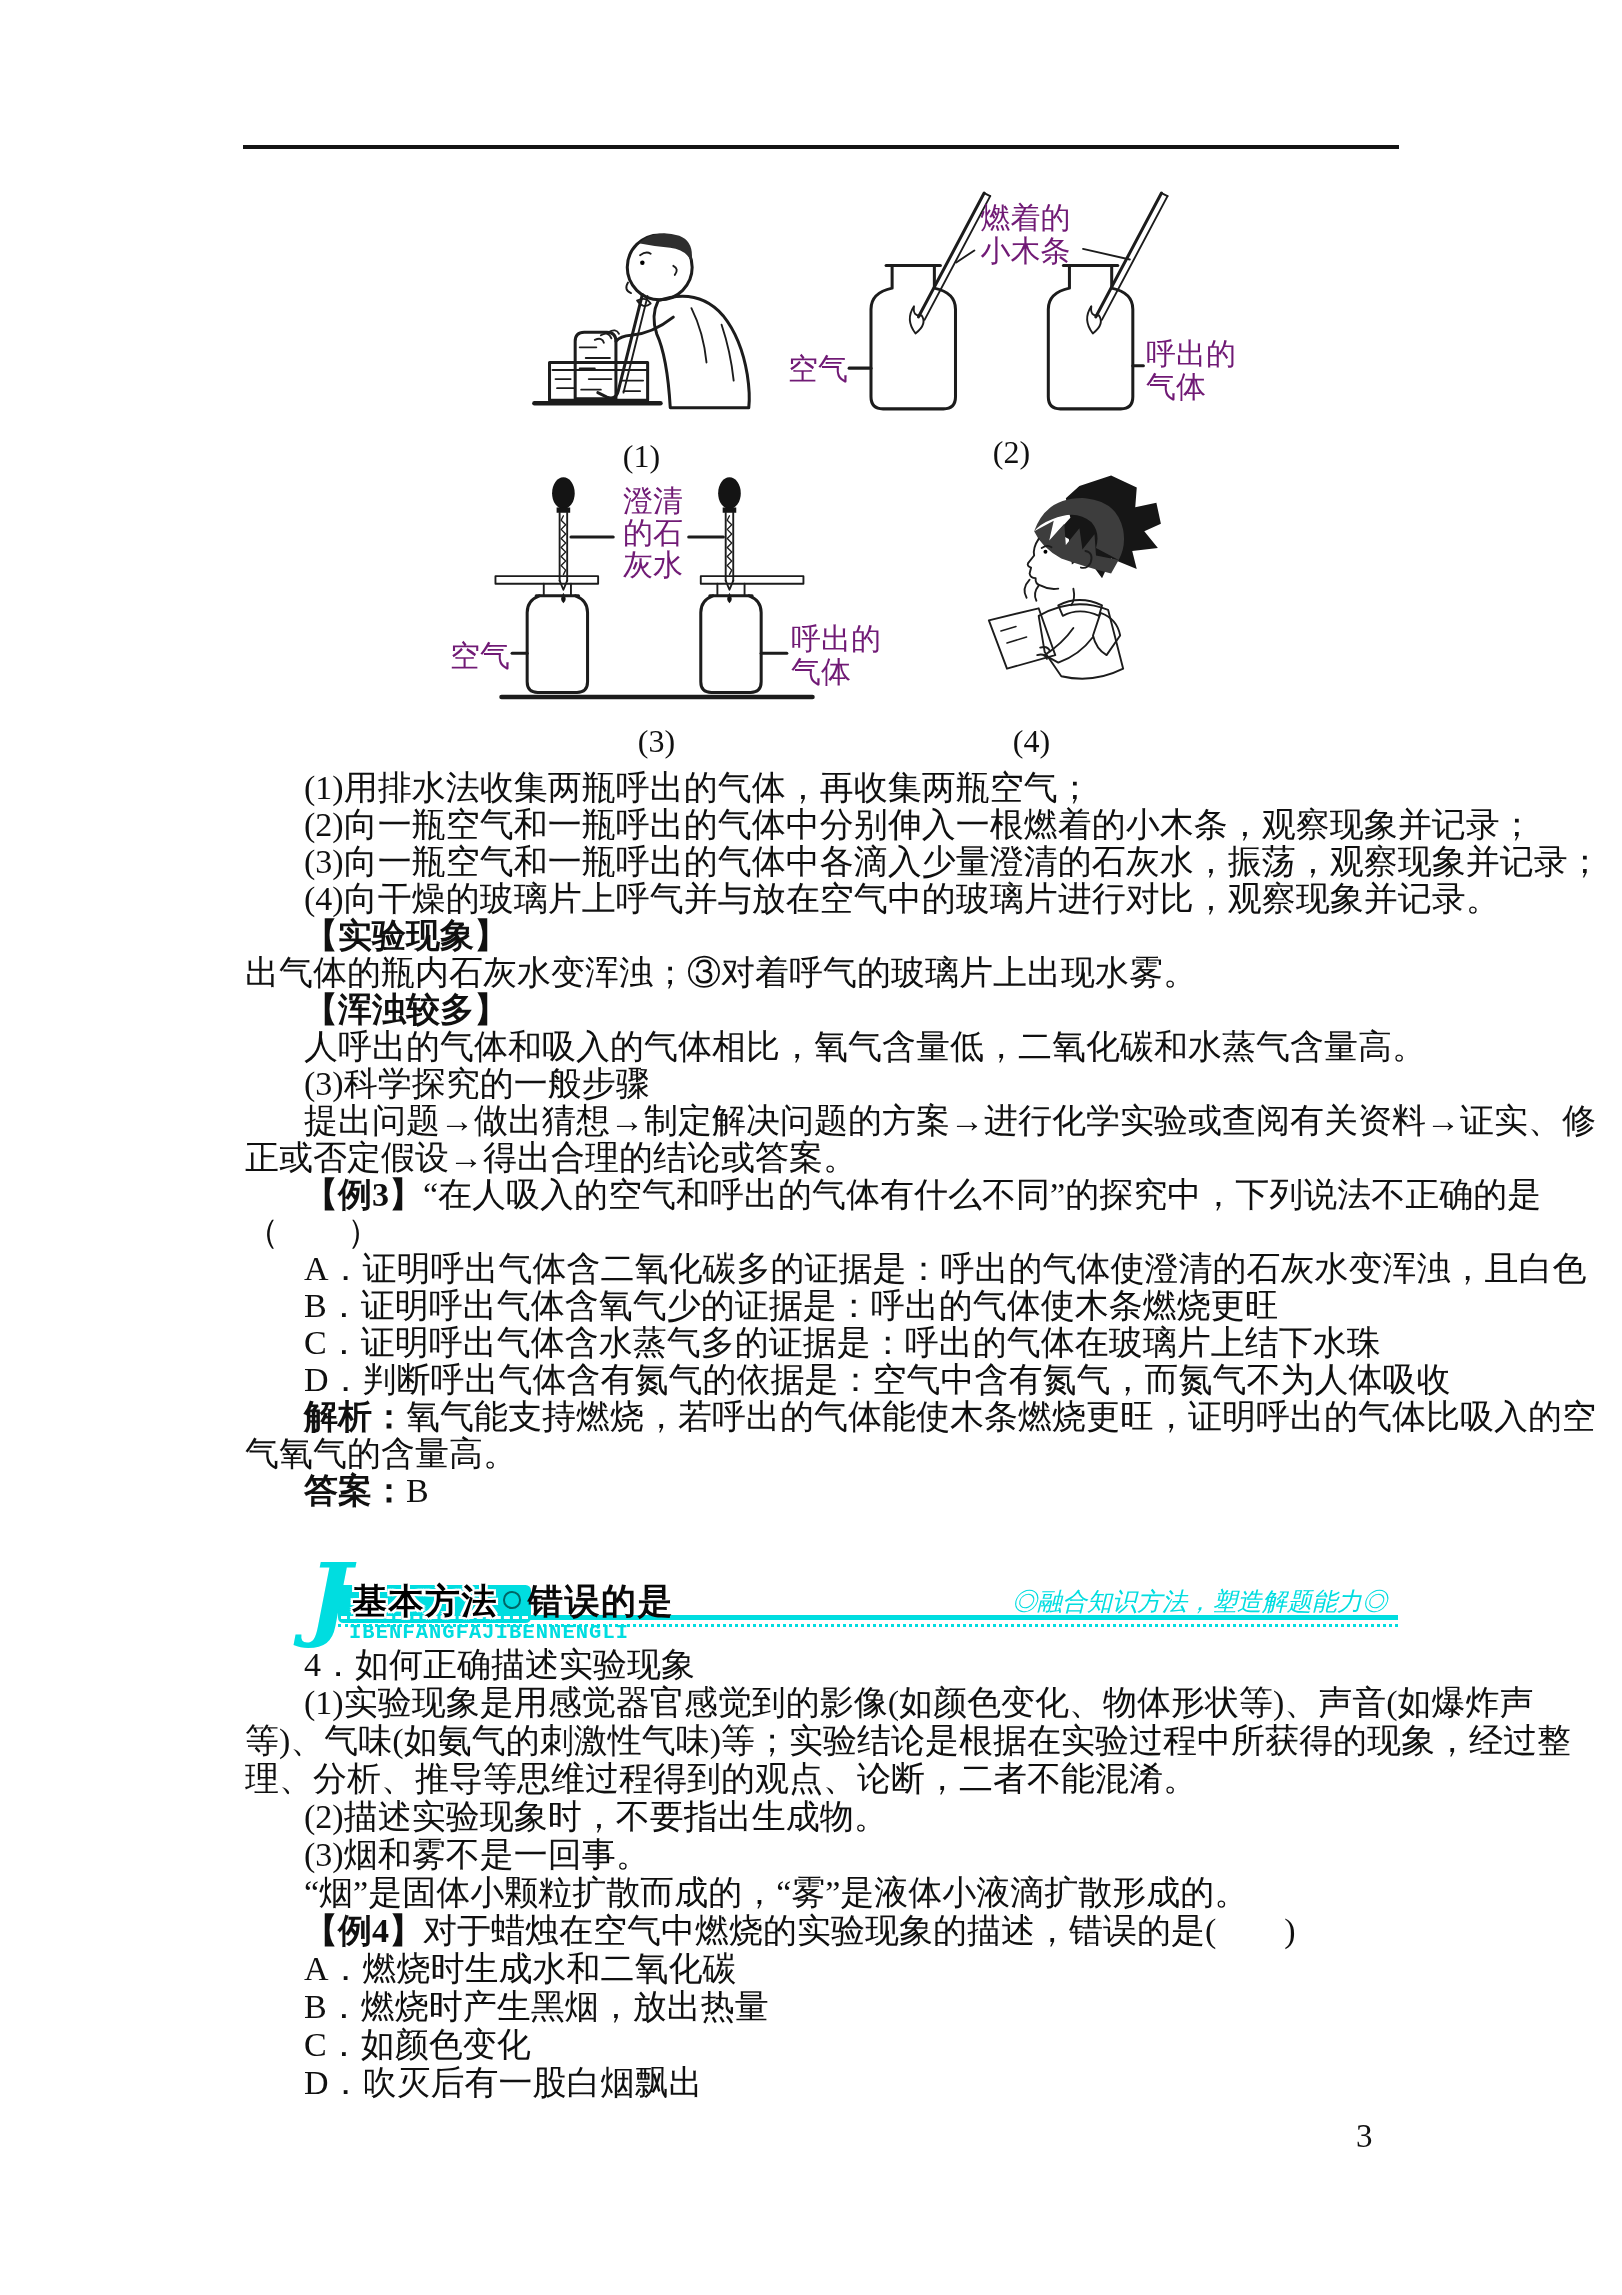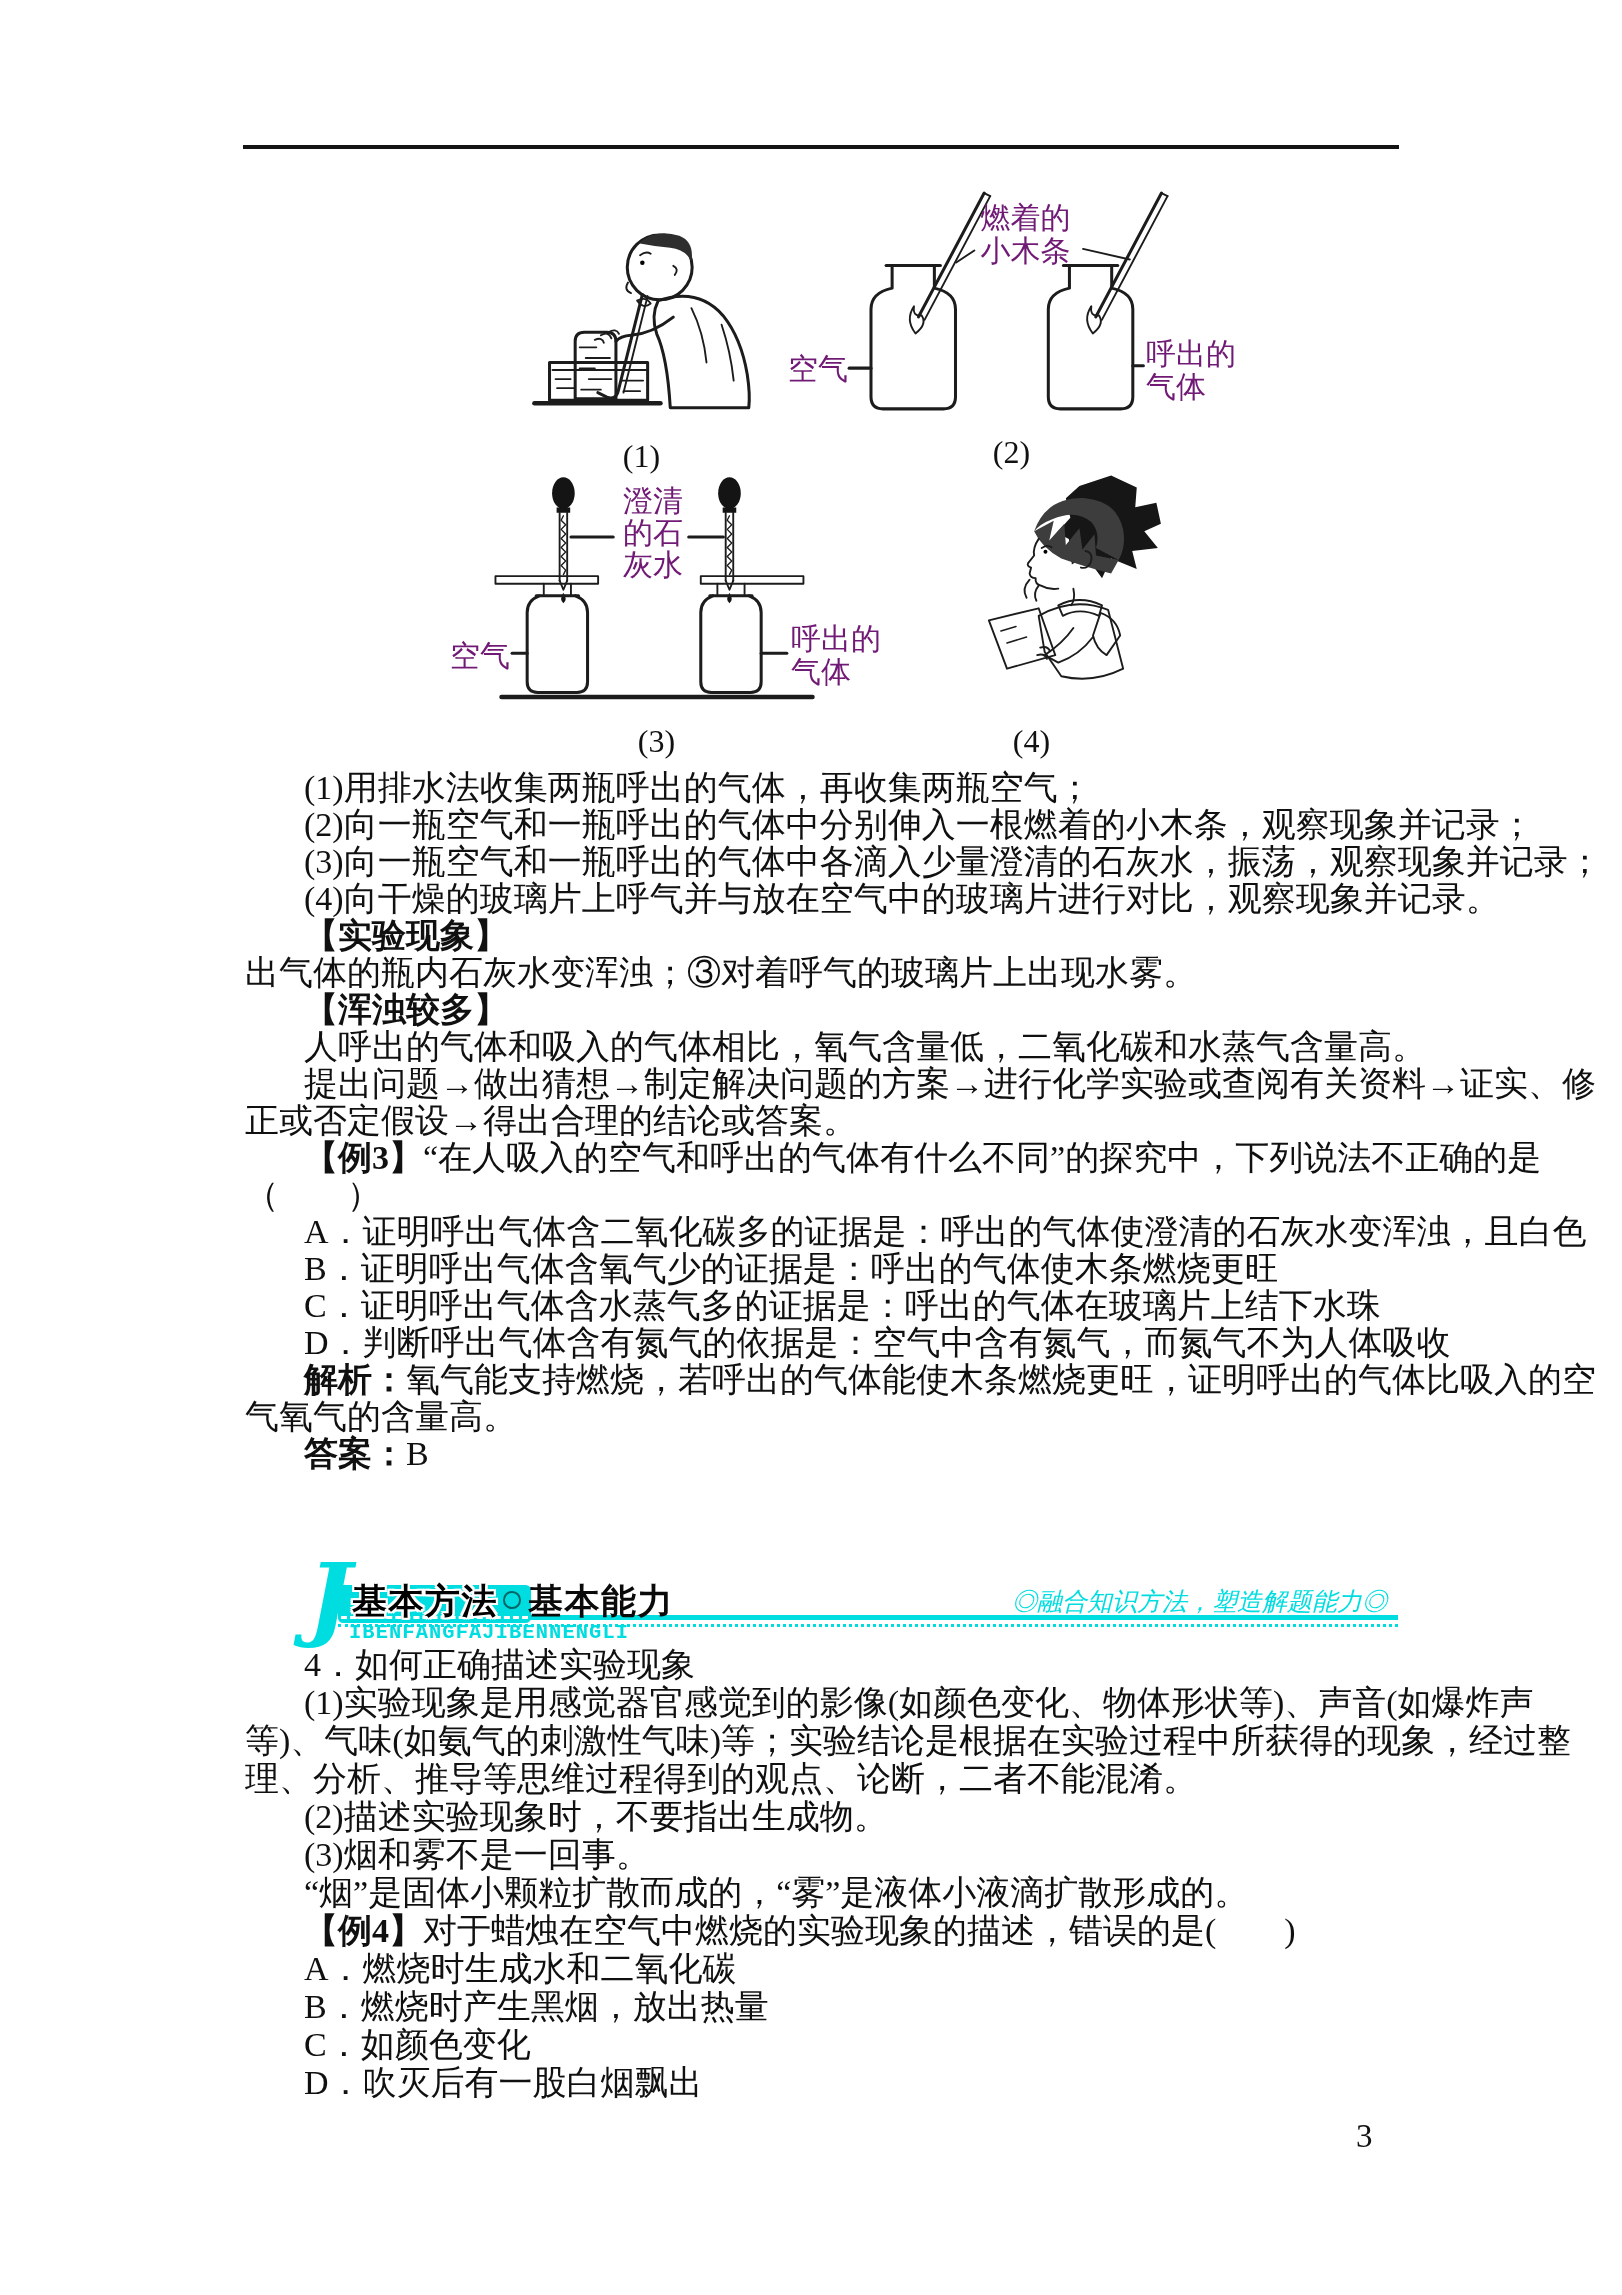--- a/index.html
+++ b/index.html
@@ -180,20 +180,21 @@
 
   <div class="tblock" id="block1">
       <div class="tl ind">(1)用排水法收集两瓶呼出的气体，再收集两瓶空气；</div>
       <div class="tl ind">(2)向一瓶空气和一瓶呼出的气体中分别伸入一根燃着的小木条，观察现象并记录；</div>
       <div class="tl ind">(3)向一瓶空气和一瓶呼出的气体中各滴入少量澄清的石灰水，振荡，观察现象并记录；</div>
       <div class="tl ind">(4)向干燥的玻璃片上呼气并与放在空气中的玻璃片进行对比，观察现象并记录。</div>
       <div class="tl ind"><b>【实验现象】</b></div>
       <div class="tl">出气体的瓶内石灰水变浑浊；③对着呼气的玻璃片上出现水雾。</div>
       <div class="tl ind"><b>【浑浊较多】</b></div>
       <div class="tl ind">人呼出的气体和吸入的气体相比，氧气含量低，二氧化碳和水蒸气含量高。</div>
+      <div class="tl ind">(3)科学探究的一般步骤</div>
       <div class="tl ind">提出问题→做出猜想→制定解决问题的方案→进行化学实验或查阅有关资料→证实、修</div>
       <div class="tl">正或否定假设→得出合理的结论或答案。</div>
       <div class="tl ind"><b>【例3】</b>“在人吸入的空气和呼出的气体有什么不同”的探究中，下列说法不正确的是</div>
       <div class="tl">（　　）</div>
       <div class="tl ind">A．证明呼出气体含二氧化碳多的证据是：呼出的气体使澄清的石灰水变浑浊，且白色</div>
       <div class="tl ind">B．证明呼出气体含氧气少的证据是：呼出的气体使木条燃烧更旺</div>
       <div class="tl ind">C．证明呼出气体含水蒸气多的证据是：呼出的气体在玻璃片上结下水珠</div>
       <div class="tl ind">D．判断呼出气体含有氮气的依据是：空气中含有氮气，而氮气不为人体吸收</div>
       <div class="tl ind"><b>解析：</b>氧气能支持燃烧，若呼出的气体能使木条燃烧更旺，证明呼出的气体比吸入的空</div>
       <div class="tl">气氧气的含量高。</div>
@@ -202,21 +203,21 @@
 
   <div class="banner">
     <div class="band">
         <div class="wdash"></div>
       </div>
     <div class="ruleSolid"></div>
     <div class="ruleDot"></div>
     <div class="bigJ">J</div>
     <div class="boxedtitle">基本方法</div>
     <div class="dot"></div>
-    <div class="plaintitle">基本能力</div>
+    <div class="plaintitle">错误的是</div>
     <div class="subtitle">IBENFANGFAJIBENNENGLI</div>
     <div class="slogan">◎融合知识方法，塑造解题能力◎</div>
   </div>
 
   <div class="tblock" id="block2">
       <div class="tl ind">4．如何正确描述实验现象</div>
       <div class="tl ind">(1)实验现象是用感觉器官感觉到的影像(如颜色变化、物体形状等)、声音(如爆炸声</div>
       <div class="tl">等)、气味(如氨气的刺激性气味)等；实验结论是根据在实验过程中所获得的现象，经过整</div>
       <div class="tl">理、分析、推导等思维过程得到的观点、论断，二者不能混淆。</div>
       <div class="tl ind">(2)描述实验现象时，不要指出生成物。</div>

